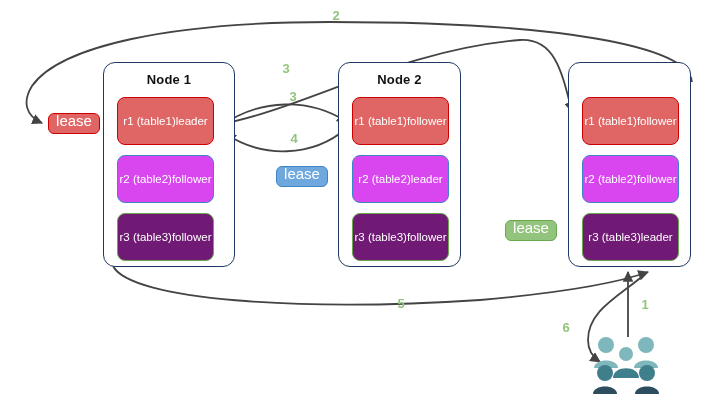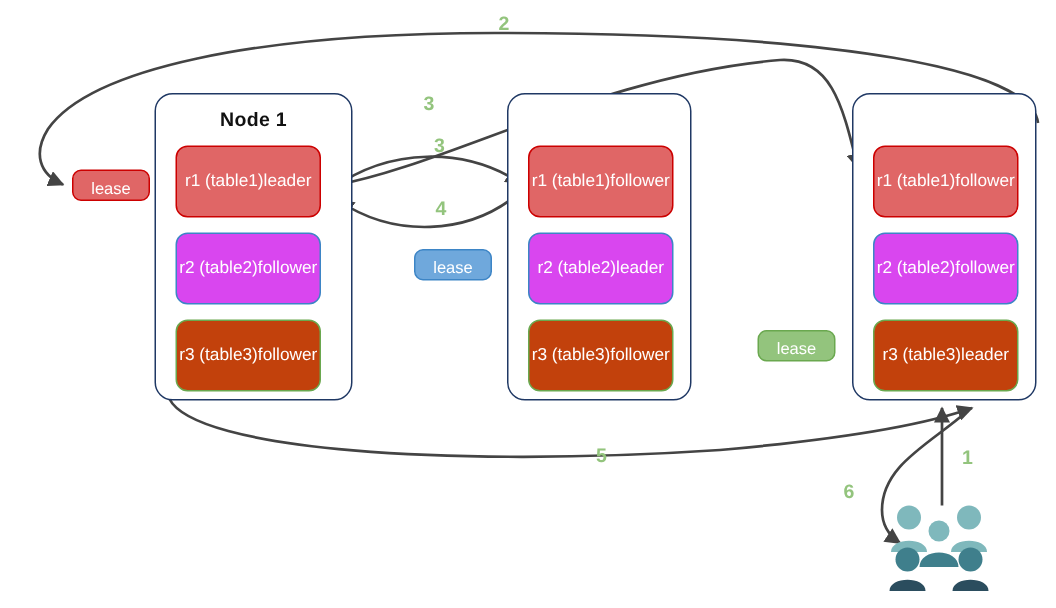--- a/index.html
+++ b/index.html
@@ -57,32 +57,32 @@
   .replica .ln { display: block; }
   .rep-red {
     background: #e06666;
     border: 1.6px solid #cc0000;
   }
   .rep-blue {
     background: #d946ef;
     border: 1.6px solid #3d85c6;
   }
   .rep-green {
-    background: #c2410c;
+    background: #701a75;
     border: 1.6px solid #6aa84f;
   }
   .lease {
     position: absolute;
     border-radius: 6px;
     box-sizing: border-box;
     display: flex;
-    align-items: flex-end;
+    align-items: flex-start;
     justify-content: center;
     color: #ffffff;
-    font-size: 11px;
+    font-size: 15px;
     line-height: 13px;
   }
   .lease-red  { background: #e06666; border: 1.6px solid #cc0000; }
   .lease-blue { background: #6fa8dc; border: 1.6px solid #3d85c6; }
   .lease-green{ background: #93c47d; border: 1.6px solid #6aa84f; }
   .edge-label {
     position: absolute;
     color: #93c47d;
     font-size: 13px;
     font-weight: bold;
@@ -130,20 +130,21 @@
       <span class="ln">r2 (table2)</span>
       <span class="ln">follower</span>
     </div>
     <div class="replica rep-green" style="left:13px; top:150px; width:97px; height:48px;">
       <span class="ln">r3 (table3)</span>
       <span class="ln">follower</span>
     </div>
   </div>
 
   <div class="node-box" style="left:338px; top:62px; width:123px; height:205px;">
+    <div class="node-title">Node 2</div>
     <div class="replica rep-red" style="left:13px; top:34px; width:97px; height:48px;">
       <span class="ln">r1 (table1)</span>
       <span class="ln">follower</span>
     </div>
     <div class="replica rep-blue" style="left:13px; top:92px; width:97px; height:48px;">
       <span class="ln">r2 (table2)</span>
       <span class="ln">leader</span>
     </div>
     <div class="replica rep-green" style="left:13px; top:150px; width:97px; height:48px;">
       <span class="ln">r3 (table3)</span>

